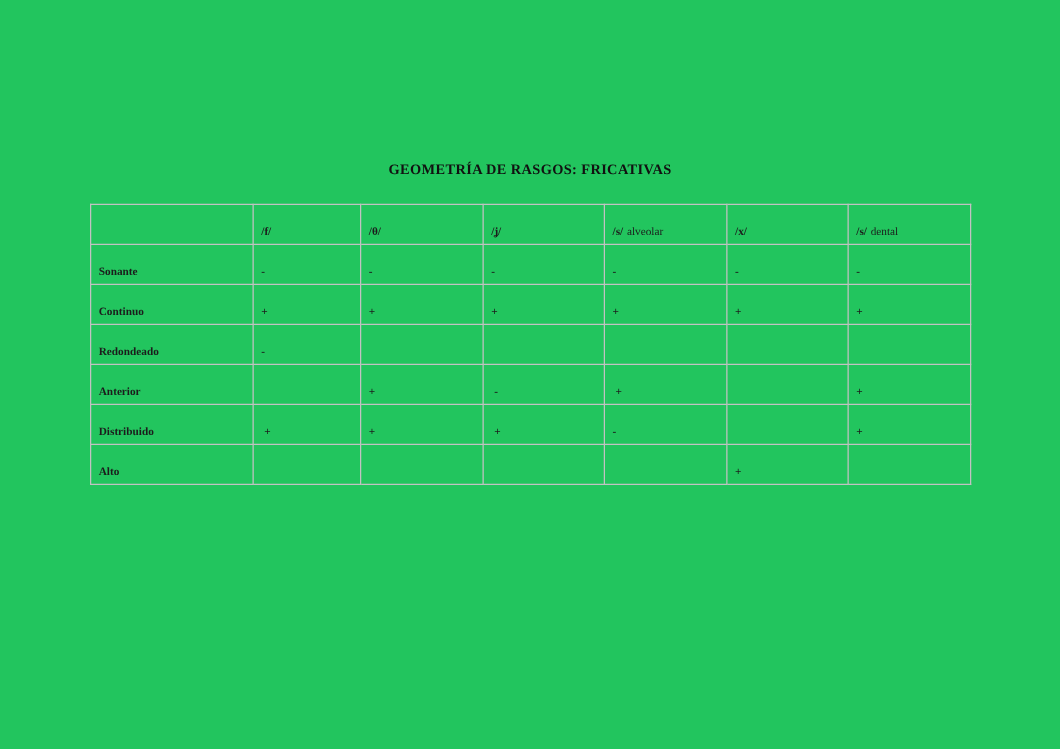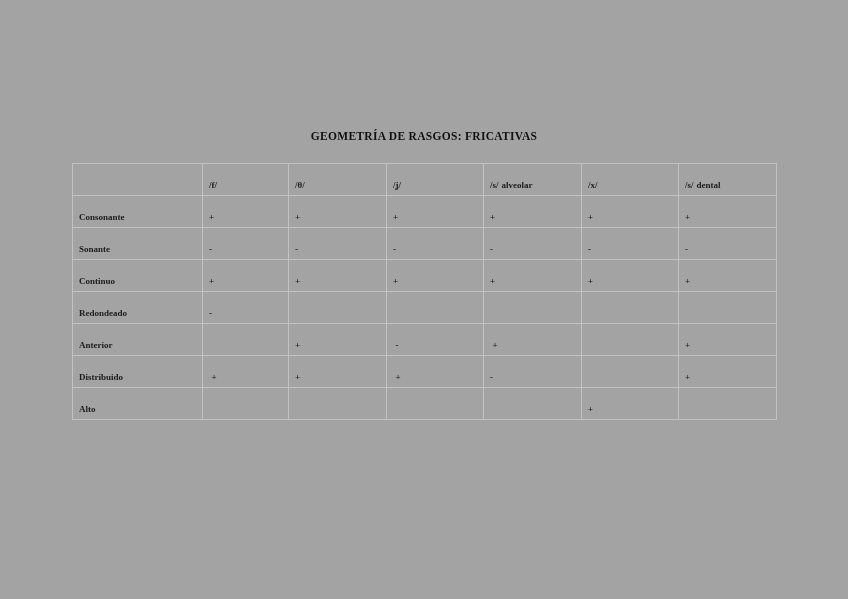--- a/index.html
+++ b/index.html
@@ -6,21 +6,21 @@
   body {
     width: 848px; height: 599px;
     background: #ffffff;
     font-family: "Liberation Serif", "DejaVu Serif", serif;
     color: #1c1c1c;
     overflow: hidden;
   }
   .page {
     position: relative;
     width: 848px; height: 599px;
-    background: #a3a3a3;
+    background: #22c55e;
   }
   .doc-title {
     position: absolute;
     top: 130px; left: 0; right: 0;
     text-align: center;
     font-size: 11.5px;
     font-weight: 700;
     letter-spacing: 0.3px;
     color: #111111;
   }
@@ -37,21 +37,21 @@
     vertical-align: bottom;
     padding: 0 2px 5px 6px;
     font-size: 9px;
     font-weight: 700;
     text-align: left;
     white-space: pre;
     overflow: hidden;
     color: #1c1c1c;
   }
   th .descriptor {
-    font-weight: 700;
+    font-weight: 400;
     margin-left: 3px;
   }
   td.value-cell { letter-spacing: 0.2px; }
 </style>
 </head>
 <body>
 
 <div class="page">
 
   <div class="doc-title">GEOMETRÍA DE RASGOS: FRICATIVAS</div>
@@ -71,29 +71,20 @@
         <th></th>
         <th><span>/f/</span><span class="descriptor"></span></th>
         <th><span>/θ/</span><span class="descriptor"></span></th>
         <th><span>/ʝ/</span><span class="descriptor"></span></th>
         <th><span>/s/</span><span class="descriptor">alveolar</span></th>
         <th><span>/x/</span><span class="descriptor"></span></th>
         <th><span>/s/</span><span class="descriptor">dental</span></th>
       </tr>
     </thead>
     <tbody>
-      <tr>
-        <td>Consonante</td>
-        <td class="value-cell">+</td>
-        <td class="value-cell">+</td>
-        <td class="value-cell">+</td>
-        <td class="value-cell">+</td>
-        <td class="value-cell">+</td>
-        <td class="value-cell">+</td>
-      </tr>
       <tr>
         <td>Sonante</td>
         <td class="value-cell">-</td>
         <td class="value-cell">-</td>
         <td class="value-cell">-</td>
         <td class="value-cell">-</td>
         <td class="value-cell">-</td>
         <td class="value-cell">-</td>
       </tr>
       <tr>

